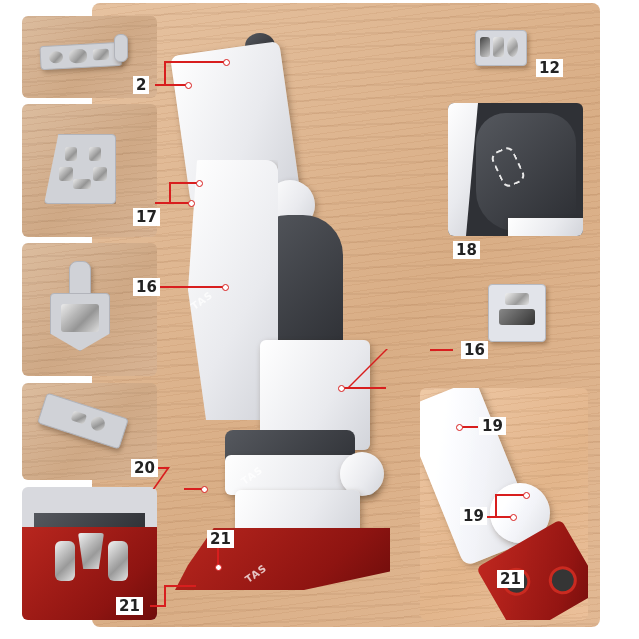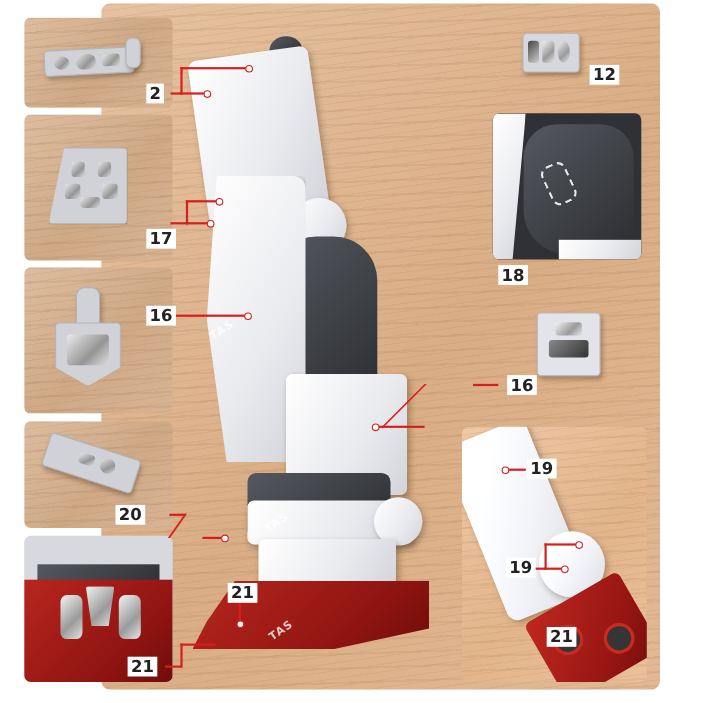--- a/index.html
+++ b/index.html
@@ -160,16 +160,16 @@
 <div class="dot" style="left:510px;top:514px;"></div>
 
 <div class="label" style="left:133px;top:76px;">2</div>
 <div class="label" style="left:536px;top:59px;">12</div>
 <div class="label" style="left:133px;top:278px;">16</div>
 <div class="label" style="left:461px;top:341px;">16</div>
 <div class="label" style="left:133px;top:190px;margin-top:18px;">17</div>
 <div class="label" style="left:453px;top:213px;margin-top:28px;">18</div>
 <div class="label" style="left:479px;top:417px;">19</div>
 <div class="label" style="left:460px;top:507px;">19</div>
-<div class="label" style="left:105px;top:459px;">20</div>
+<div class="label" style="left:131px;top:459px;">20</div>
 <div class="label" style="left:207px;top:530px;">21</div>
 <div class="label" style="left:116px;top:597px;">21</div>
 <div class="label" style="left:497px;top:570px;">21</div>
 
 </body></html>

